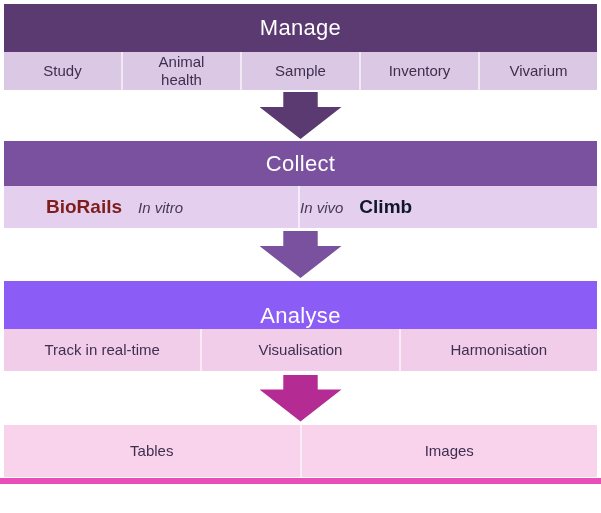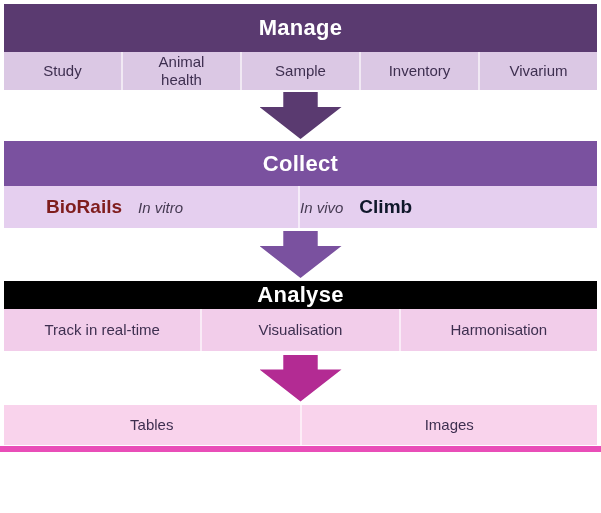--- a/index.html
+++ b/index.html
@@ -7,32 +7,32 @@
     width:601px;height:513px;background:#ffffff;overflow:hidden;
     font-family:"Liberation Sans","DejaVu Sans",sans-serif;
     -webkit-font-smoothing:antialiased;
   }
   .diagram{width:601px;height:513px;position:relative;}
   .block{margin:0 4px;}
   .block:first-child{margin-top:4px;}
 
   .header{
     height:48px;display:flex;align-items:center;justify-content:center;
-    color:#ffffff;font-weight:700;font-size:22px;letter-spacing:.3px;
+    color:#ffffff;font-weight:400;font-size:22px;letter-spacing:.3px;
   }
   .h-manage{background:#5a3a70;height:48px;}
   .h-collect{background:#7a519f;height:45px;}
-  .h-analyse{background:#000000;height:28px;}
+  .h-analyse{background:#8b5cf6;height:48px;align-items:flex-end;}
   .h-report{background:#ec58bd;height:40px;}
 
   .row{display:flex;color:#3e2f50;font-size:15px;}
   .r-manage{background:#dbc8e4;height:38px;}
   .r-collect{background:#e5cfef;height:42px;}
   .r-analyse{background:#f2cdea;height:42px;}
-  .r-report{background:#f9d3ec;height:40px;}
+  .r-report{background:#f9d3ec;height:52px;}
 
   .cell{
     flex:1;display:flex;align-items:center;justify-content:center;
     text-align:center;padding:0 14px;line-height:1.2;
     border-right:2px solid rgba(255,255,255,.6);
   }
   .cell:last-child{border-right:none;}
 
   .cell-left,.cell-right{
     flex:1;display:flex;align-items:center;

